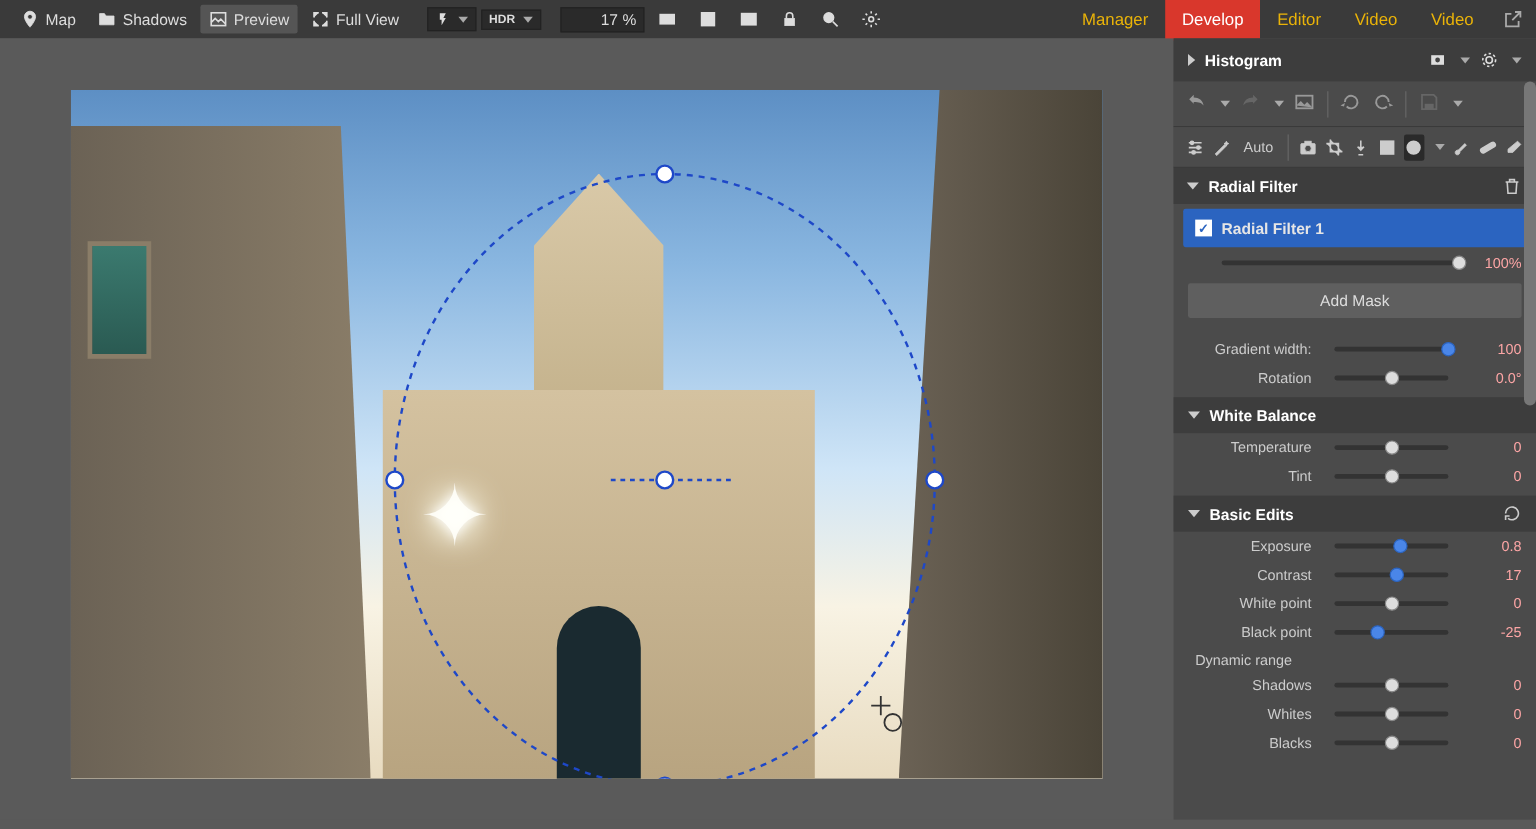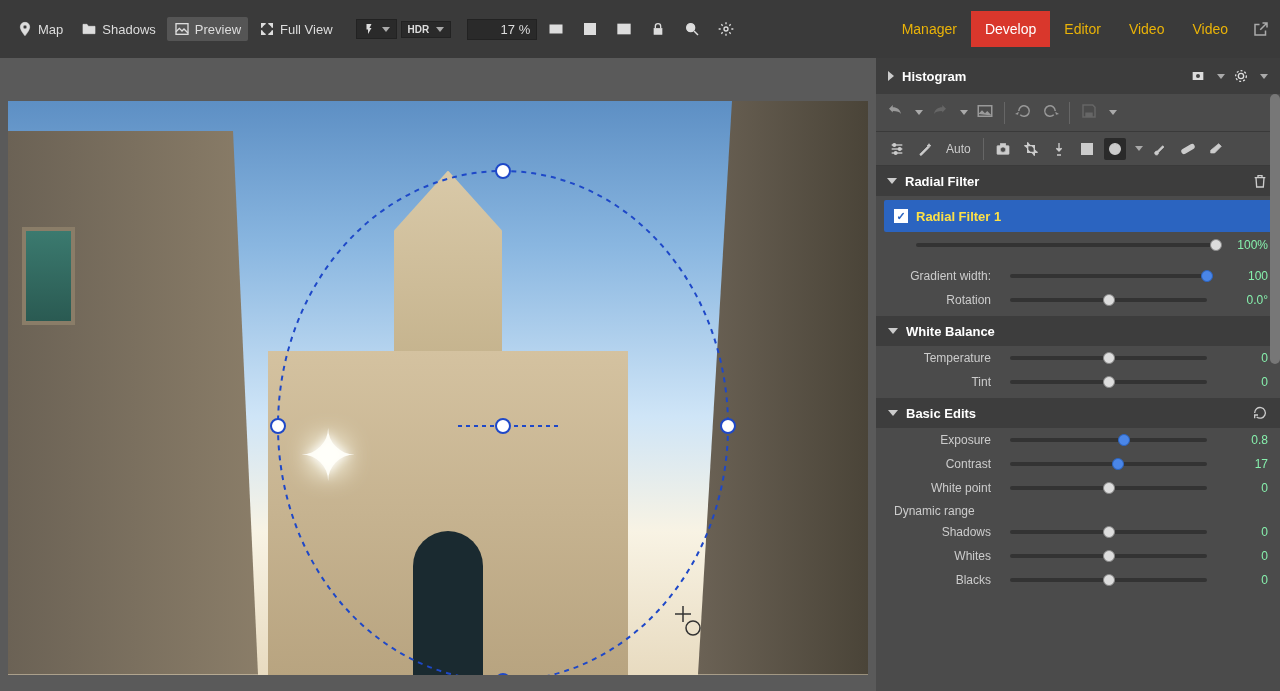--- a/index.html
+++ b/index.html
@@ -1,18 +1,18 @@
 <!DOCTYPE html>
 <html><head>
 <meta charset="utf-8">
 <style>
   * { box-sizing: border-box; margin: 0; padding: 0; font-family: "Segoe UI", Arial, sans-serif; }
   body { background: #5a5a5a; width: 1280px; height: 691px; overflow: hidden; color: #ccc; font-size: 13px; user-select: none; }
   
-  .topbar { height: 58px; background: #3a3a3a; display: flex; align-items: center; padding: 0 10px; gap: 4px; }
+  .topbar { height: 32px; background: #3a3a3a; display: flex; align-items: center; padding: 0 10px; gap: 4px; }
   .tb-item { display: flex; align-items: center; gap: 5px; padding: 4px 7px; cursor: pointer; color: #ddd; }
   .tb-item svg { width: 16px; height: 16px; fill:#ddd; stroke:#ddd;}
   .tb-item.active { background:#555; border-radius:2px;}
   .tb-sep{width:8px;}
   .zoom-box{background:#2a2a2a;border:1px solid #222;color:#ddd;width:70px;text-align:right;padding:2px 6px;}
   .hdr-box{background:#2a2a2a;border:1px solid #222;color:#ddd;padding:2px 6px;font-size:10px;font-weight:bold;display:flex;align-items:center;gap:4px;}
   .topbar-right{margin-left:auto;display:flex;align-items:center;gap:0;}
   .mode-tab{padding:10px 14px;color:#eab308;cursor:pointer;font-size:14px;}
   .mode-tab.active{background:#d9372c;color:#fff;}
   .ext-icon{width:18px;height:18px;margin-left:10px;stroke:#aaa;fill:none;stroke-width:2;cursor:pointer;}
@@ -28,44 +28,44 @@
   .cbody{position:absolute;left:0;top:180px;width:360px;height:324px;background:linear-gradient(to bottom,#d4c2a0,#b8a480);}
   .ctower{position:absolute;left:120px;top:0;width:120px;height:200px;background:linear-gradient(#d9c9a8,#c4b28c);clip-path:polygon(50% 0,95% 30%,95% 100%,5% 100%,5% 30%);}
   .cdoor{position:absolute;left:145px;top:360px;width:70px;height:144px;background:#1a2a30;border-radius:35px 35px 0 0;}
   .sun{position:absolute;left:275px;top:310px;width:90px;height:90px;pointer-events:none;}
   .sun::before{content:"";position:absolute;left:50%;top:50%;width:8px;height:8px;background:#fff;border-radius:50%;transform:translate(-50%,-50%);box-shadow:0 0 25px 15px rgba(255,255,240,.9);}
   .sun::after{content:"✦";position:absolute;left:50%;top:50%;transform:translate(-50%,-50%);font-size:70px;color:rgba(255,255,250,.9);text-shadow:0 0 10px #fff;}
   .ellipse-svg{position:absolute;left:230px;top:55px;width:530px;height:540px;pointer-events:none;}
   .handle{fill:#fff;stroke:#1e48c8;stroke-width:2;}
   .cursor-mark{position:absolute;left:665px;top:505px;pointer-events:none;}
   
-  .panel{width:404px;background:#4b4b4b;display:flex;flex-direction:column;height:651px;position:relative;}
+  .panel{width:302px;background:#4b4b4b;display:flex;flex-direction:column;height:651px;position:relative;}
   .scrollbar{position:absolute;right:0;top:36px;width:10px;height:270px;background:#777;border-radius:5px;}
   .p-section-head{background:#3d3d3d;height:36px;display:flex;align-items:center;padding:0 12px;color:#fff;font-weight:600;gap:8px;}
   .p-section-head .chev{width:0;height:0;border-left:5px solid transparent;border-right:5px solid transparent;border-top:6px solid #ccc;}
   .p-section-head.collapsed .chev{border-top:none;border-bottom:none;border-left:6px solid #ccc;border-right:none;border-top:5px solid transparent;border-bottom:5px solid transparent;}
   .p-section-head .spacer{flex:1;}
   .hist-icon{width:16px;height:16px;}
   .p-action-row{height:38px;background:#4b4b4b;display:flex;align-items:center;padding:0 10px;gap:8px;border-bottom:1px solid #3a3a3a;}
   .p-action-row svg{width:18px;height:18px;fill:#999;cursor:pointer;}
   .p-action-row .disabled svg{fill:#666;}
   .vsep{width:1px;height:22px;background:#666;margin:0 2px;}
   .tool-row{height:34px;background:#4b4b4b;display:flex;align-items:center;padding:0 10px;gap:6px;border-bottom:1px solid #3a3a3a;}
   .tool-row .iconb{width:22px;height:22px;display:flex;align-items:center;justify-content:center;cursor:pointer;border-radius:2px;}
   .tool-row .iconb svg{width:16px;height:16px;fill:#ccc;stroke:#ccc;}
   .tool-row .iconb.active{background:#2a2a2a;}
   .tool-row .auto{color:#ccc;font-size:12px;padding:0 4px;cursor:pointer;}
   .filter-row{background:#2b64c0;height:32px;display:flex;align-items:center;padding:0 10px;gap:8px;margin:4px 8px 0 8px;border-radius:2px;}
   .checkbox{width:14px;height:14px;background:#fff;display:flex;align-items:center;justify-content:center;color:#2b64c0;font-size:11px;font-weight:bold;}
-  .filter-row span{color:#fde047;font-weight:600;}
+  .filter-row span{color:#e5e5e5;font-weight:600;}
   .mask-slider{display:flex;align-items:center;padding:6px 12px 4px 40px;gap:10px;}
   .add-mask{margin:6px 12px;background:#5f5f5f;text-align:center;padding:7px 0;color:#ddd;cursor:pointer;border-radius:2px;}
   .param-row{display:flex;align-items:center;padding:3px 12px 3px 0;gap:19px;height:24px;}
   .param-label{width:115px;text-align:right;color:#ccc;font-size:12px;}
-  .param-value{width:42px;text-align:right;color:#86efac;font-size:12px;}
+  .param-value{width:42px;text-align:right;color:#fca5a5;font-size:12px;}
   .slider-track{flex:1;height:4px;background:#333;position:relative;border-radius:2px;}
   .slider-thumb{position:absolute;top:50%;width:12px;height:12px;background:#ddd;border:1px solid #888;border-radius:50%;transform:translate(-50%,-50%);}
   .slider-thumb.blue{background:#4a86e8;border-color:#2b64c0;}
   .dyn-label{padding:4px 0 2px 18px;color:#ccc;font-size:12px;}
   .reset-icon{width:16px;height:16px;margin-left:auto;cursor:pointer;}
   .trash-icon{width:16px;height:16px;margin-left:auto;cursor:pointer;fill:#ccc;}
   .subhead{background:#3d3d3d;height:30px;display:flex;align-items:center;padding:0 12px;color:#fff;font-weight:600;gap:8px;margin-top:4px;}
   .subhead .chev{width:0;height:0;border-left:5px solid transparent;border-right:5px solid transparent;border-top:6px solid #ccc;}
   .caret-down-sm{width:0;height:0;border-left:4px solid transparent;border-right:4px solid transparent;border-top:5px solid #aaa;display:inline-block;margin-left:3px;}
 </style>
@@ -318,20 +318,21 @@
     <div class="filter-row">
       <div class="checkbox">✓</div>
       <span>Radial Filter 1</span>
     </div>
     <div class="mask-slider">
       <div class="slider-track">
           <div class="slider-thumb" style="left:100%;"></div>
         </div>
       <div class="param-value">100%</div>
     </div>
+    <div class="add-mask">Add Mask</div>
 
     <div style="height:8px;"></div>
     <div class="param-row">
       <div class="param-label">Gradient width:</div>
       <div class="slider-track">
           <div class="slider-thumb blue" style="left:100%;"></div>
         </div>
       <div class="param-value">100</div>
     </div>
     <div class="param-row">
@@ -383,20 +384,27 @@
         </div>
       <div class="param-value">17</div>
     </div>
     <div class="param-row">
       <div class="param-label">White point</div>
       <div class="slider-track">
           <div class="slider-thumb" style="left:50%;"></div>
         </div>
       <div class="param-value">0</div>
     </div>
+    <div class="param-row">
+      <div class="param-label">Black point</div>
+      <div class="slider-track">
+          <div class="slider-thumb blue" style="left:38%;"></div>
+        </div>
+      <div class="param-value">-25</div>
+    </div>
     <div class="dyn-label">Dynamic range</div>
     <div class="param-row">
       <div class="param-label">Shadows</div>
       <div class="slider-track">
           <div class="slider-thumb" style="left:50%;"></div>
         </div>
       <div class="param-value">0</div>
     </div>
     <div class="param-row">
       <div class="param-label">Whites</div>

